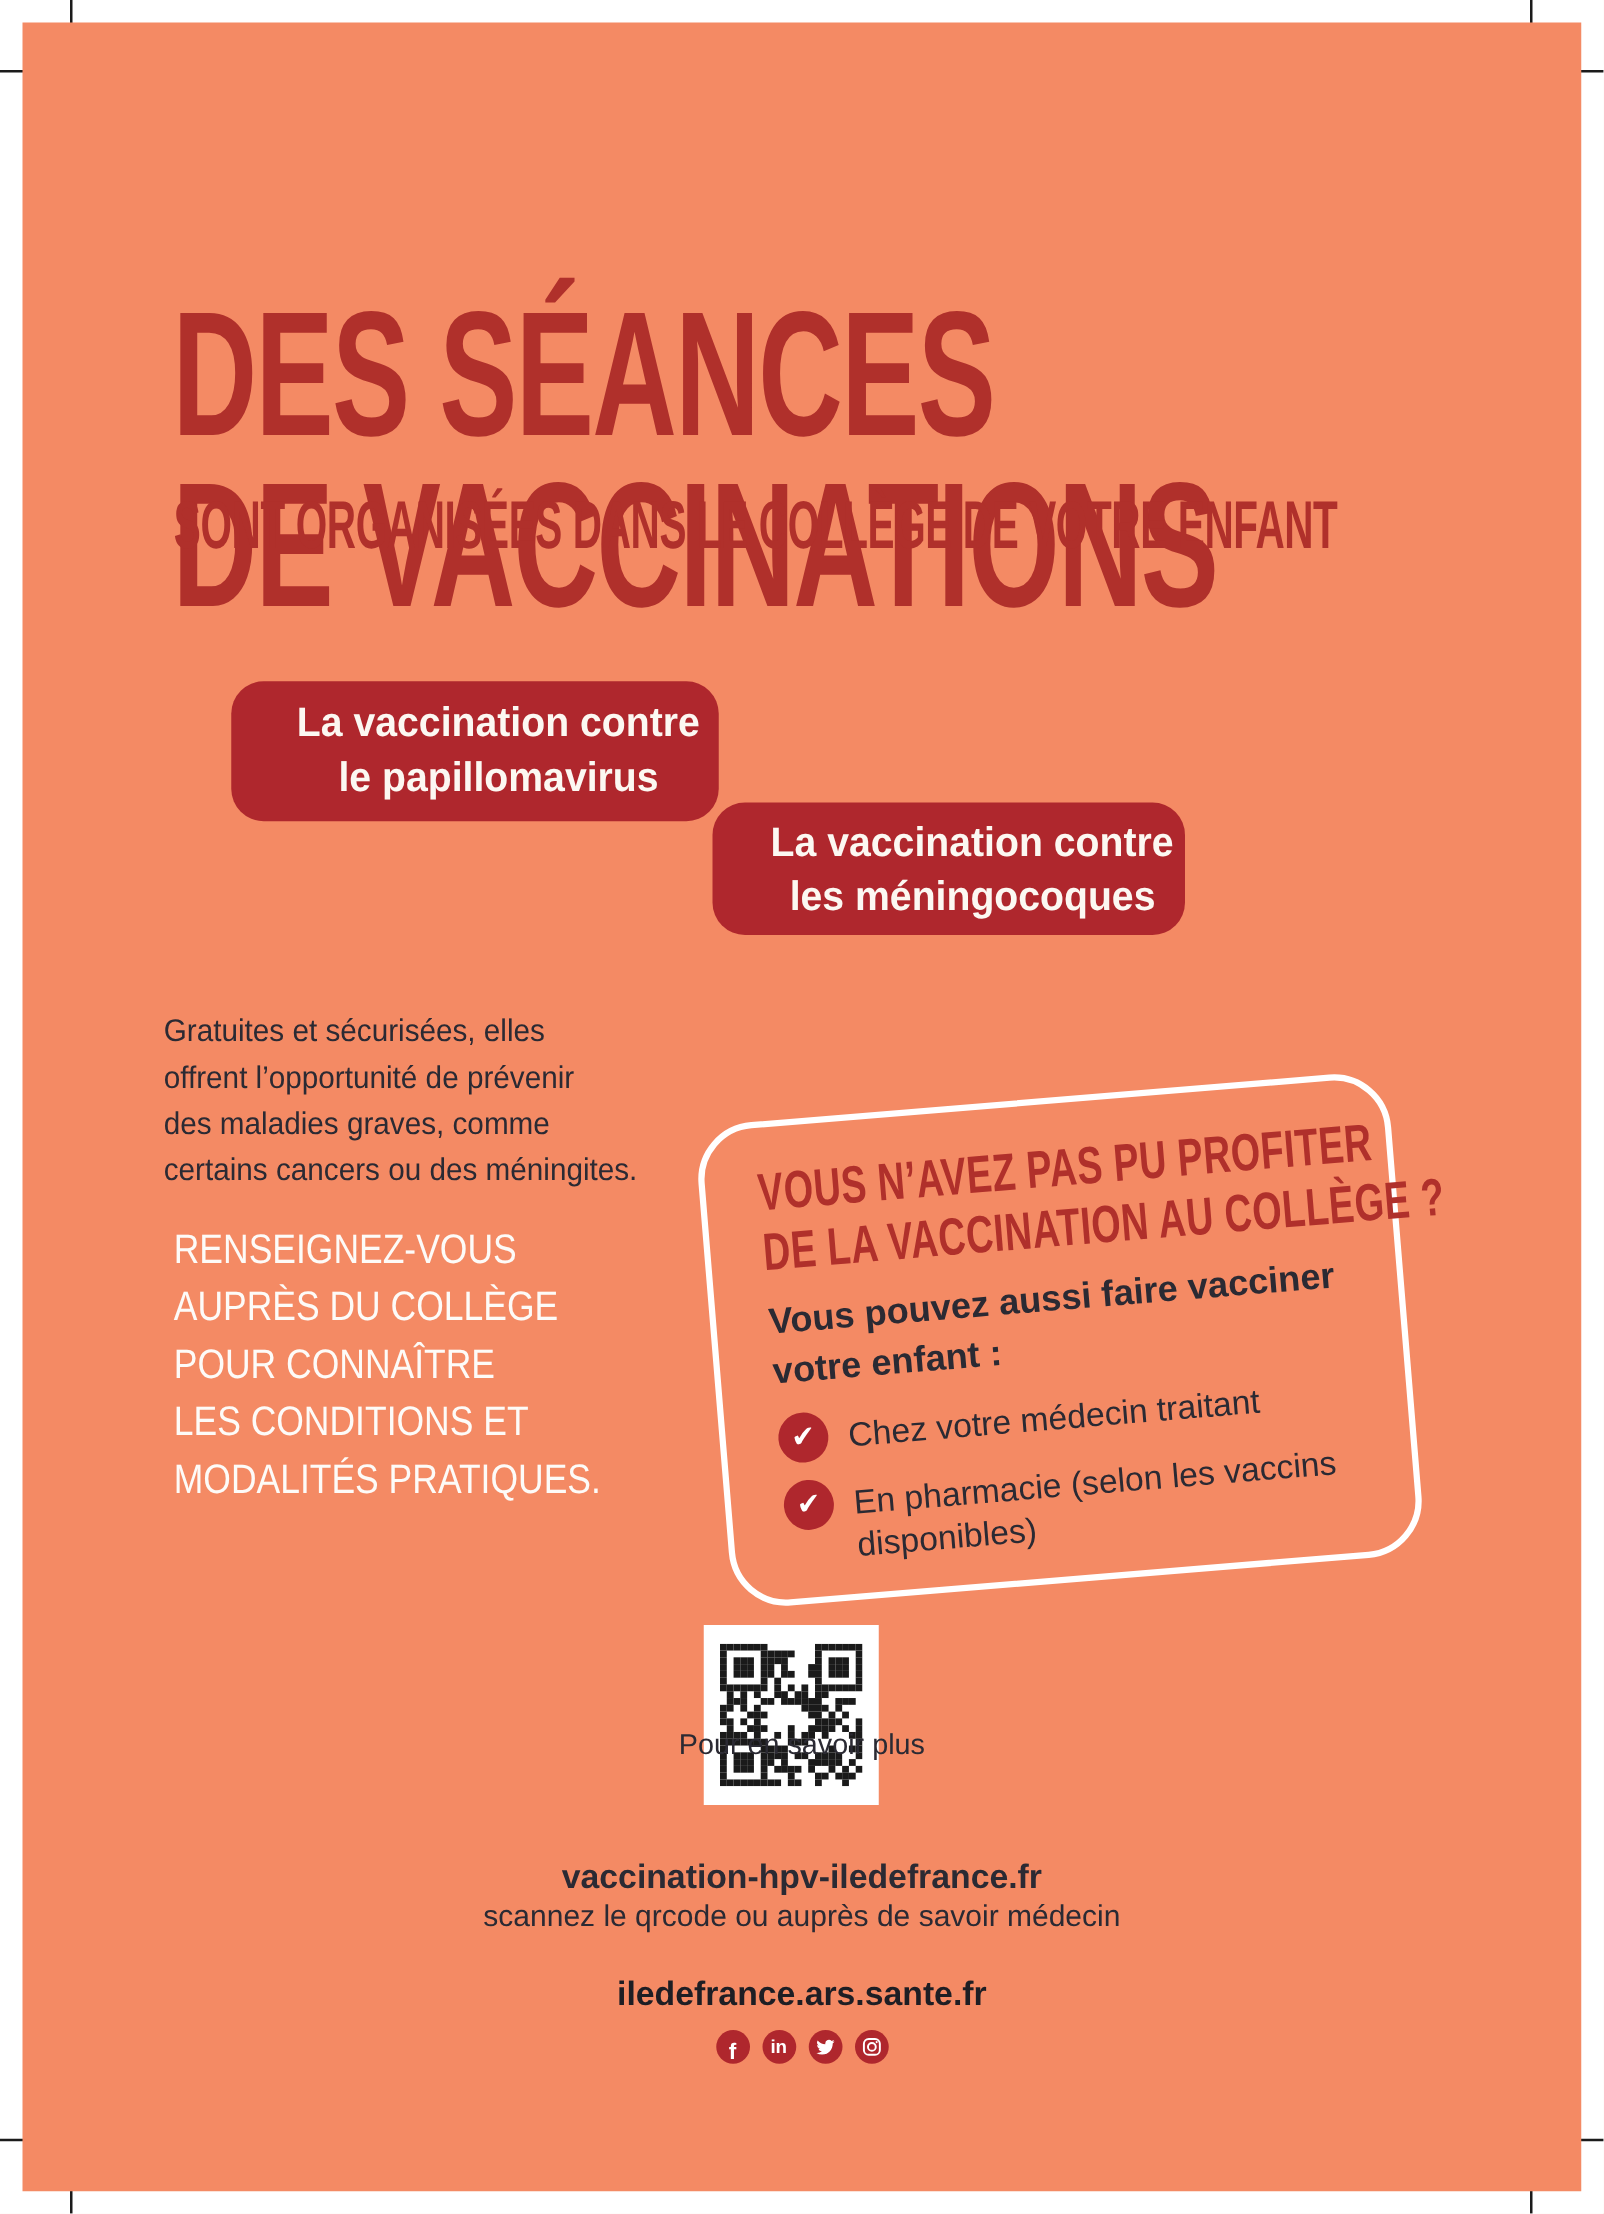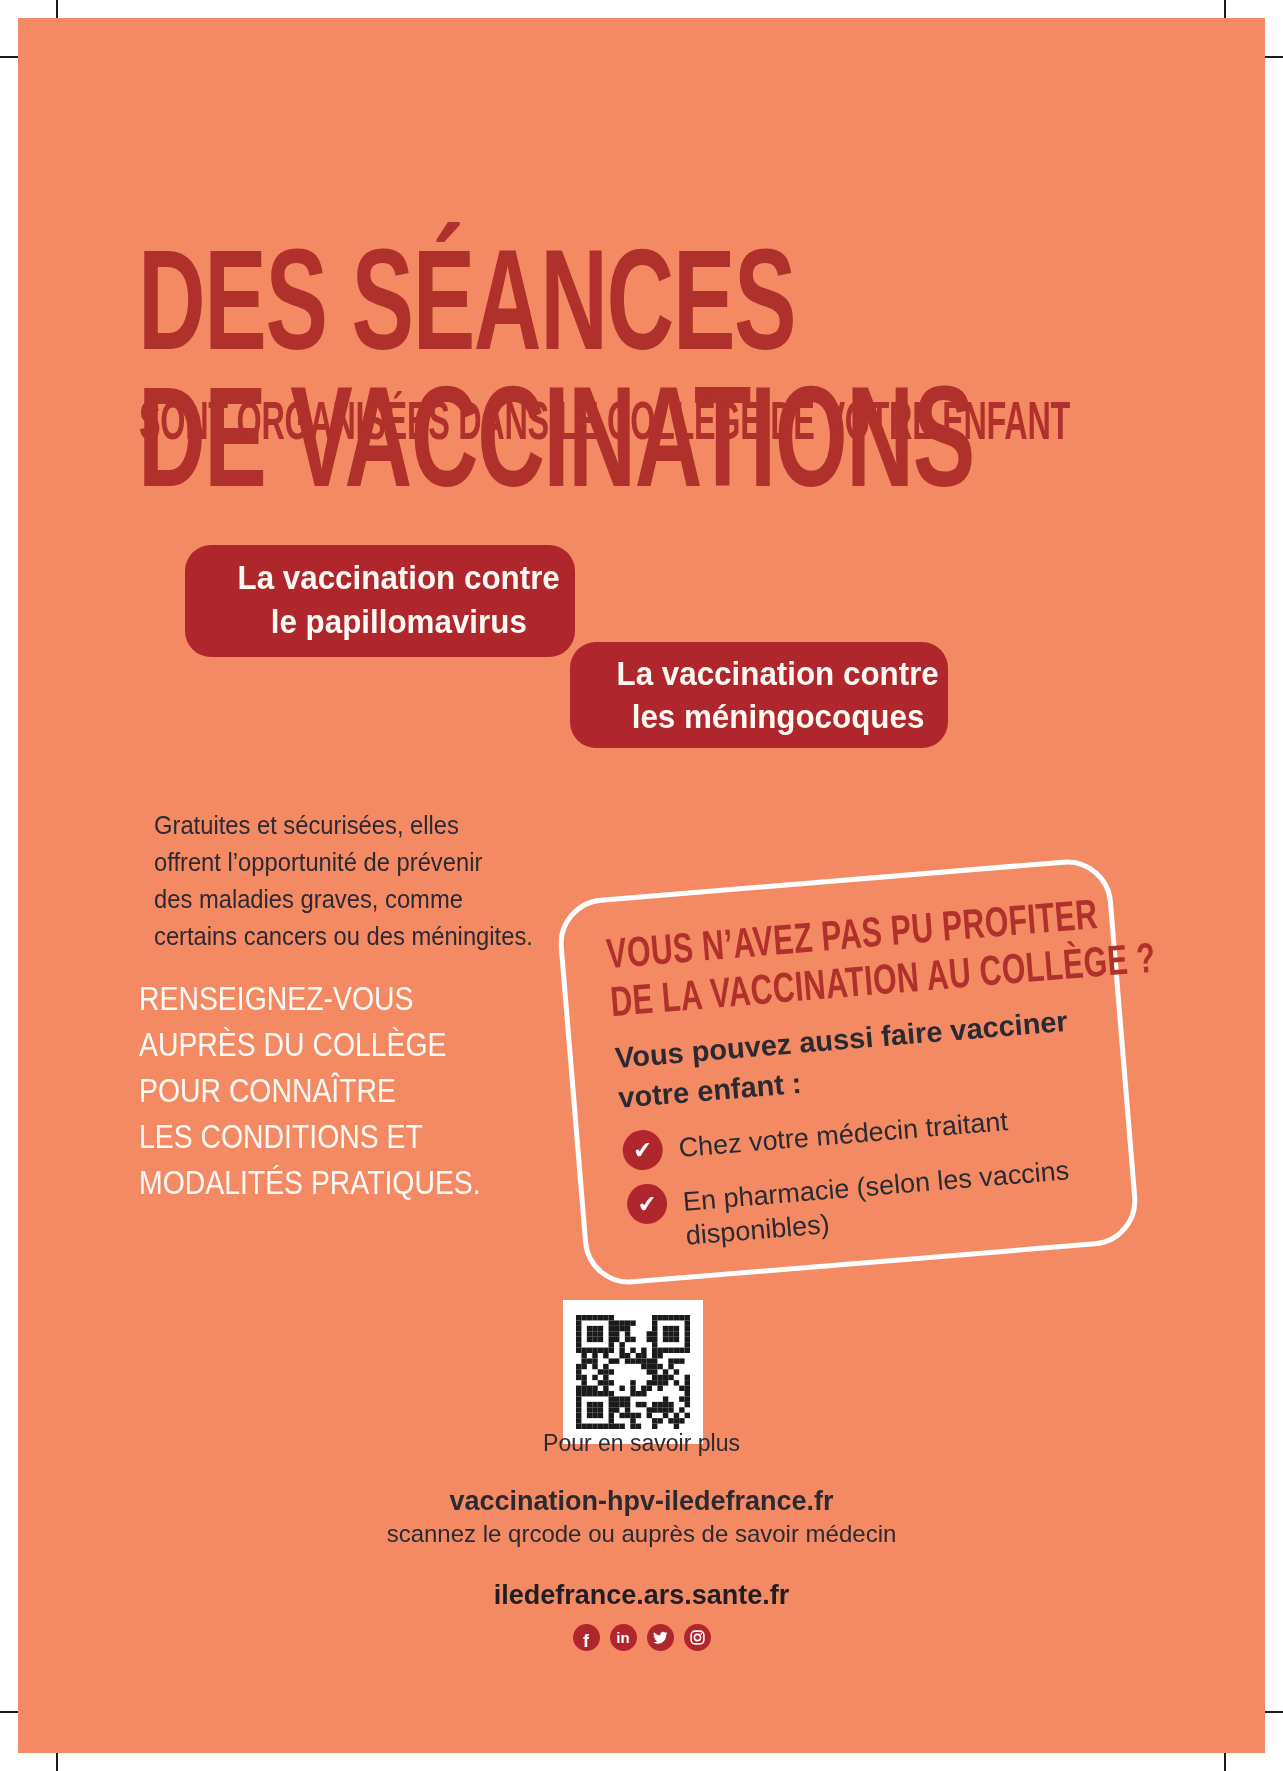--- a/index.html
+++ b/index.html
@@ -29,21 +29,21 @@
          font-weight:700;font-size:25px;line-height:37px;}
   .intro .cond{transform:scaleX(.88);}
   .intro sup{font-size:.55em;}
 
   .badge{position:absolute;background:var(--red_badge,#AF272D);color:var(--text_light,#FCF8F2);
          border-radius:26px;text-align:center;font-weight:700;box-sizing:border-box;padding-left:38px;}
   .badge .bl{display:inline-block;transform:scaleX(.95);transform-origin:50% 50%;white-space:nowrap;}
   .badge-hpv{left:167px;top:527px;width:390px;height:112px;font-size:33px;line-height:44px;padding-top:11px;}
   .badge-men{left:552px;top:624px;width:378px;height:106px;font-size:33px;line-height:43px;padding-top:10px;}
 
-  .benefits{position:absolute;left:136px;top:752px;color:var(--text_dark,#2B2A33);
+  .benefits{position:absolute;left:113px;top:752px;color:var(--text_dark,#2B2A33);
             font-size:25px;line-height:37px;white-space:pre-line;}
   .benefits .cond{transform:scaleX(.95);white-space:pre-line;}
 
   .advice{position:absolute;left:121px;top:912px;color:#FDFBF8;font-weight:400;
           font-size:33px;line-height:46px;white-space:pre-line;}
   .advice .cond{transform:scaleX(.86);white-space:pre-line;}
 
   .callout{position:absolute;left:552px;top:860px;width:556px;height:388px;
            border:5px solid #ffffff;border-radius:46px;transform:rotate(-4.7deg);
            transform-origin:50% 50%;box-sizing:border-box;padding:28px 24px 0 42px;}
@@ -58,21 +58,21 @@
                 align-items:center;justify-content:center;
                 font-family:"DejaVu Sans",sans-serif;font-size:23px;font-weight:700;}
   .check-label{color:var(--text_dark,#2B2A33);font-size:27px;line-height:34px;
                white-space:pre-line;padding-top:4px;}
 
   .qr-box{position:absolute;left:545px;top:1282px;width:140px;height:144px;background:#ffffff;
           display:flex;align-items:center;justify-content:center;}
   .qr-box svg{display:block;}
 
   .fline{position:absolute;left:0;right:0;text-align:center;color:var(--text_dark,#2B2A33);}
-  .f-more{top:1412px;font-size:23px;text-align:center;}
+  .f-more{top:1364px;font-size:23px;text-align:center;}
   .f-url{top:1468px;font-size:27px;font-weight:700;}
   .f-scan{top:1502px;font-size:24px;}
   .f-site{top:1562px;font-size:27px;font-weight:700;color:#1E1E24;text-align:center;}
   .social{position:absolute;left:0;right:0;top:1606px;display:flex;gap:10px;
           justify-content:center;}
   .sc{width:27px;height:27px;border-radius:50%;background:var(--red_badge,#AF272D);
       color:#ffffff;display:flex;align-items:center;justify-content:center;overflow:hidden;}
   .sc .glyph{font-weight:700;line-height:1;}
   .sc-f .glyph{font-size:18px;position:relative;top:3px;}
   .sc-in .glyph{font-size:15px;}

